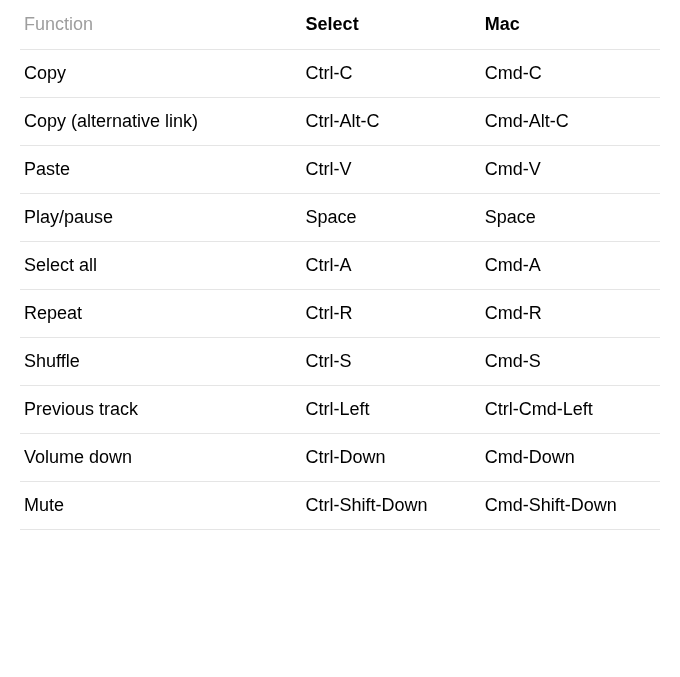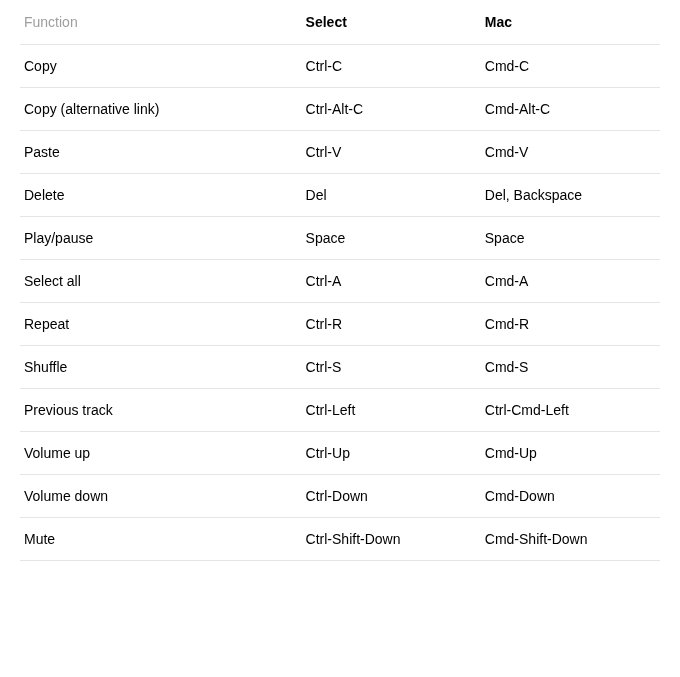--- a/index.html
+++ b/index.html
@@ -17,21 +17,21 @@
     }
     table {
       width: 100%;
       border-collapse: collapse;
       table-layout: fixed;
     }
     th, td {
       text-align: left;
       padding: 13px 4px;
       border-bottom: 1px solid #e5e5e5;
-      font-size: 14px;
+      font-size: 18px;
       vertical-align: middle;
     }
     th {
       font-weight: 700;
       color: #000000;
       padding-top: 0;
       padding-bottom: 14px;
     }
     th.function-header {
       font-weight: 400;
@@ -67,25 +67,20 @@
         <td>Copy (alternative link)</td>
         <td>Ctrl-Alt-C</td>
         <td>Cmd-Alt-C</td>
       </tr>
       <tr>
         <td>Paste</td>
         <td>Ctrl-V</td>
         <td>Cmd-V</td>
       </tr>
       <tr>
-        <td>Delete</td>
-        <td>Del</td>
-        <td>Del, Backspace</td>
-      </tr>
-      <tr>
         <td>Play/pause</td>
         <td>Space</td>
         <td>Space</td>
       </tr>
       <tr>
         <td>Select all</td>
         <td>Ctrl-A</td>
         <td>Cmd-A</td>
       </tr>
       <tr>
@@ -97,25 +92,20 @@
         <td>Shuffle</td>
         <td>Ctrl-S</td>
         <td>Cmd-S</td>
       </tr>
       <tr>
         <td>Previous track</td>
         <td>Ctrl-Left</td>
         <td>Ctrl-Cmd-Left</td>
       </tr>
       <tr>
-        <td>Volume up</td>
-        <td>Ctrl-Up</td>
-        <td>Cmd-Up</td>
-      </tr>
-      <tr>
         <td>Volume down</td>
         <td>Ctrl-Down</td>
         <td>Cmd-Down</td>
       </tr>
       <tr>
         <td>Mute</td>
         <td>Ctrl-Shift-Down</td>
         <td>Cmd-Shift-Down</td>
       </tr>
     </tbody>

